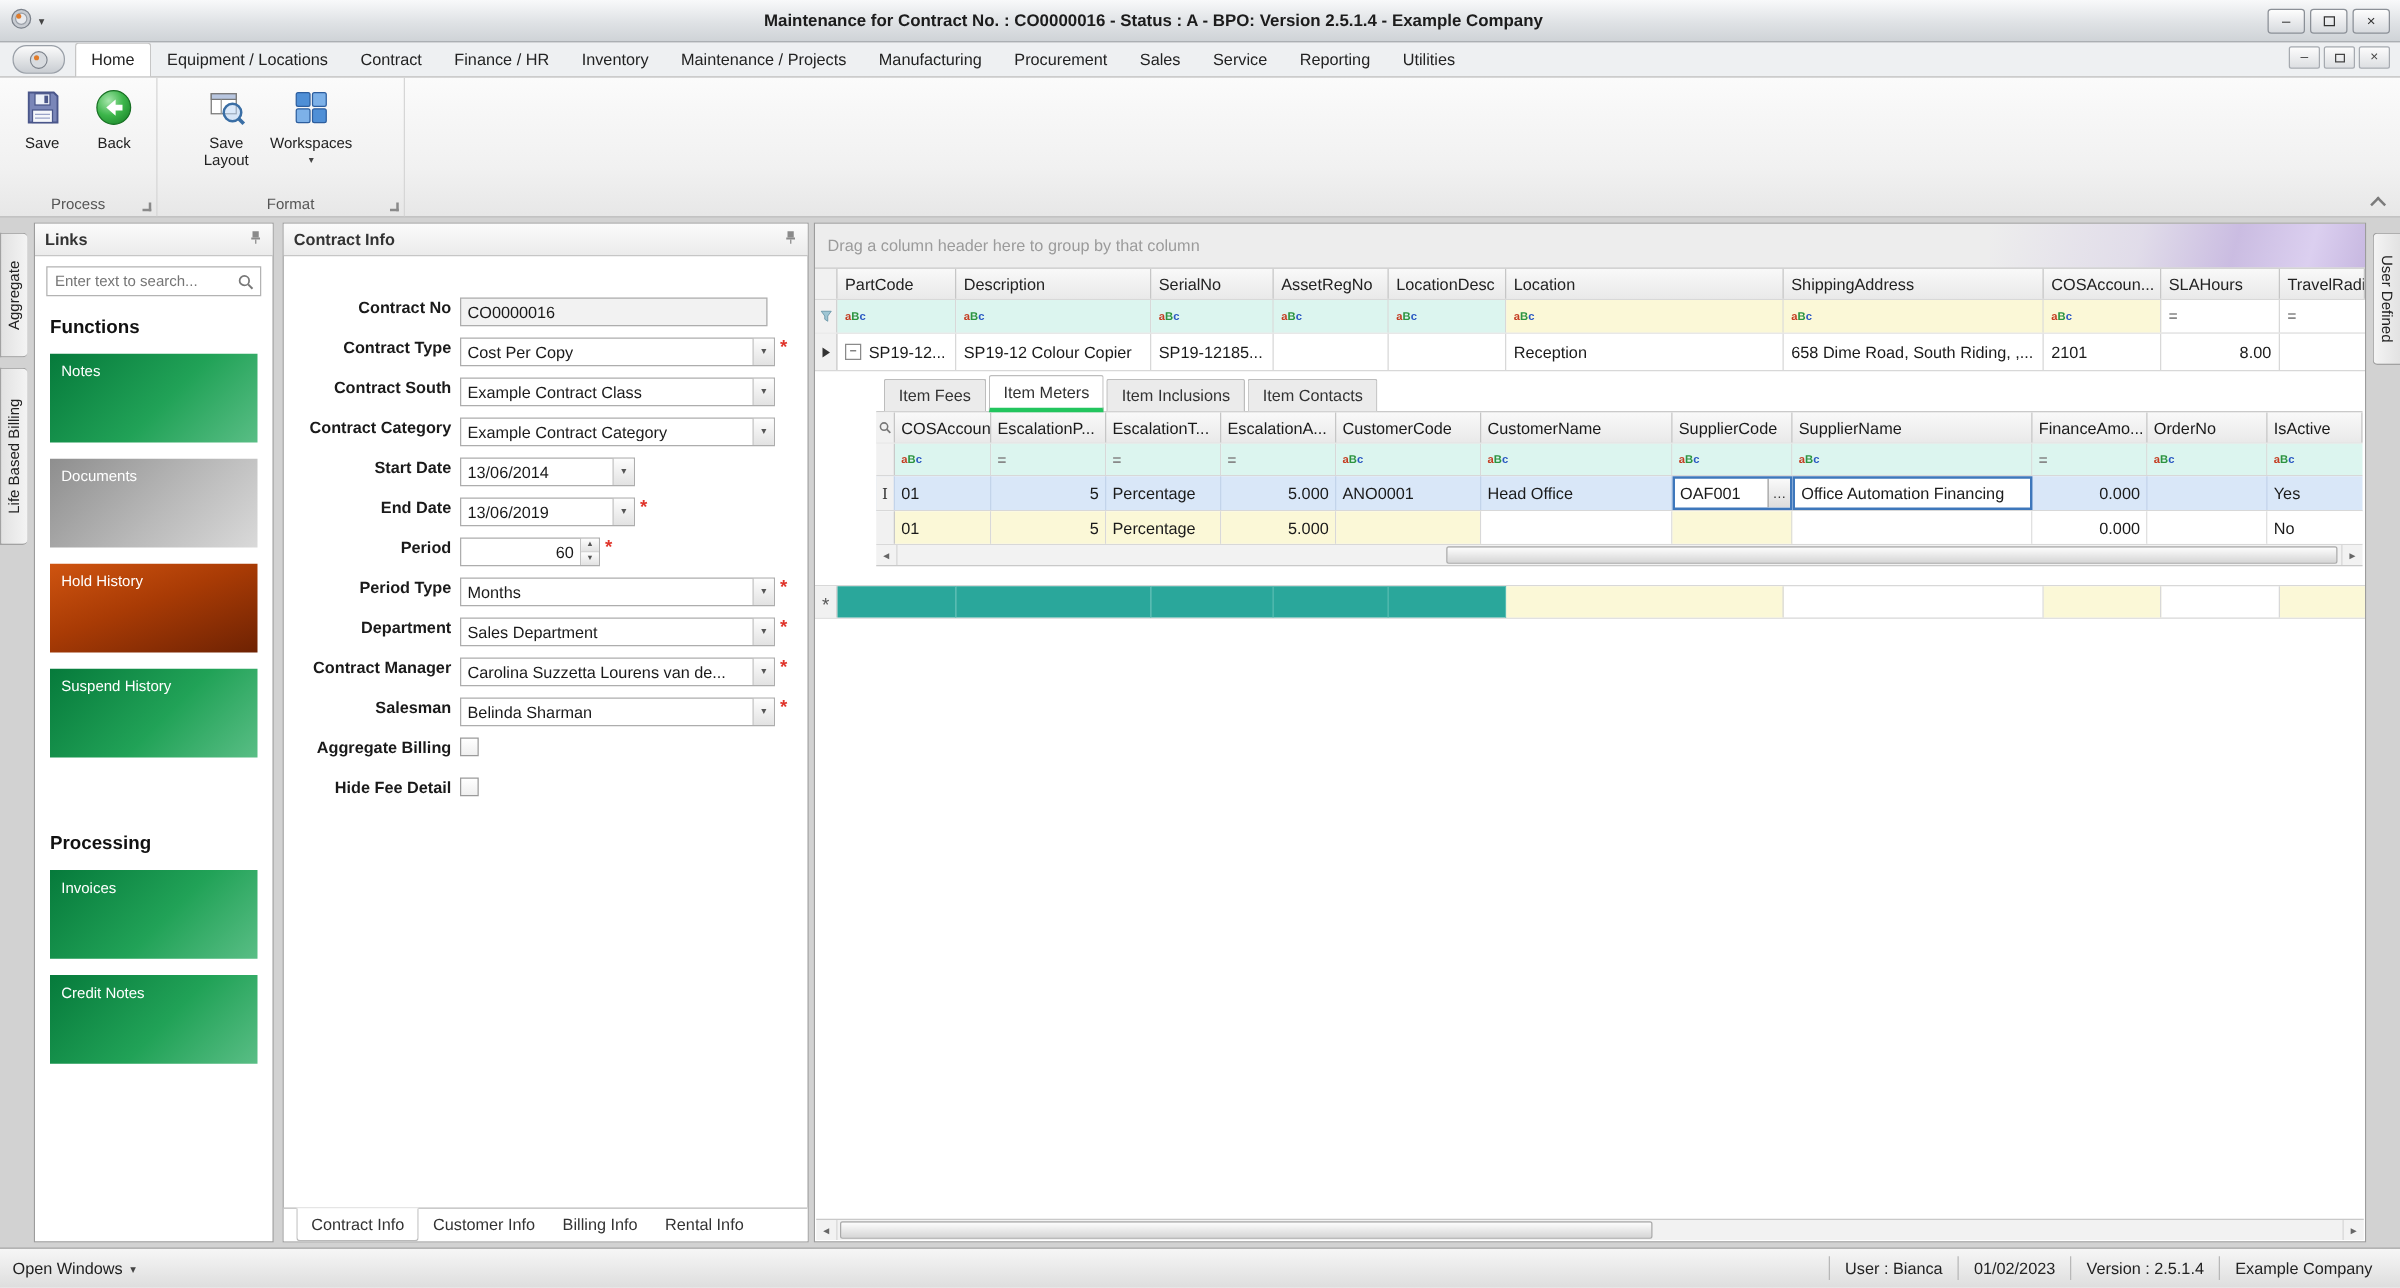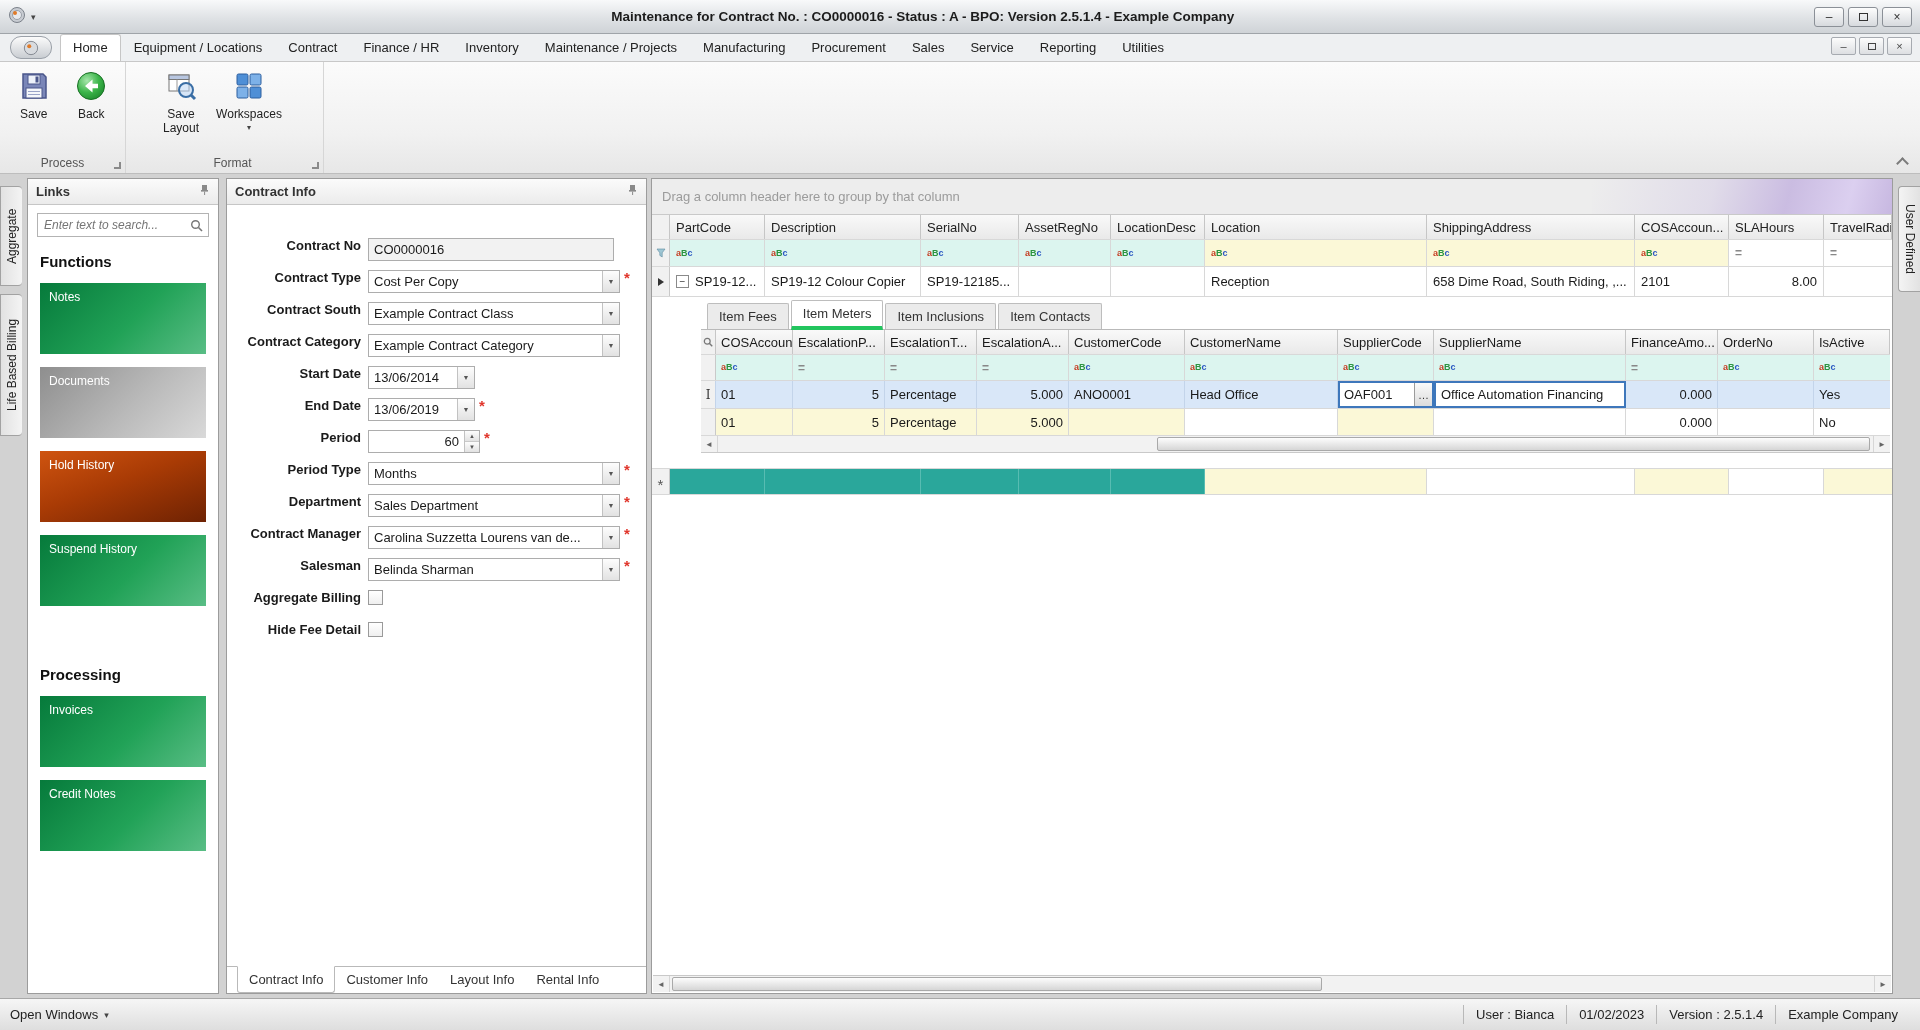--- a/index.html
+++ b/index.html
@@ -43,21 +43,21 @@
   .vtab-left{left:0;border-left:none;transform:rotate(180deg);border-radius:4px 0 0 4px}
   .vtab-right{right:0;border-right:none;border-radius:4px 0 0 4px}
 
   
   .panel{position:absolute;top:178px;bottom:36px;background:#fff;border:1px solid #9c9c9c}
   .panel-header{height:26px;background:linear-gradient(#fbfbfb,#ebebeb);border-bottom:1px solid #c6c6c6;display:flex;align-items:center;justify-content:space-between;padding:0 8px;color:#333;font-weight:600}
 
   
   .links-panel{left:27px;width:192px}
   .searchbox{margin:8px 9px 4px;height:24px;border:1px solid #b3b3b3;display:flex;align-items:center;background:#fff}
-  .searchbox input{flex:1;min-width:0;border:none;outline:none;font-family:"Liberation Sans",sans-serif;font-style:italic;font-size:12px;color:#888;padding:0 6px;background:transparent}
+  .searchbox input{flex:1;min-width:0;border:none;outline:none;font-family:"Liberation Sans",sans-serif;font-size:12px;color:#888;padding:0 6px;background:transparent}
   .searchbox svg{margin-right:5px;flex:none}
   .section-h{font-weight:700;font-size:15px;margin:16px 0 13px 12px;color:#111}
   .section-h.second{margin-top:60px}
   .link-btn{display:block;width:166px;height:71px;margin:0 0 13px 12px;color:#fff;font-size:12px;padding:7px 9px;cursor:pointer}
   .lb-green{background:linear-gradient(135deg,#067a3b 0%,#21a257 55%,#7fd0a4 130%)}
   .lb-gray{background:linear-gradient(135deg,#8e8e8e 0%,#b9b9b9 55%,#efefef 130%)}
   .lb-orange{background:linear-gradient(160deg,#cf5410 0%,#a93b05 45%,#6e2203 100%)}
 
   
   .contract-panel{left:226px;width:421px}
@@ -65,21 +65,21 @@
   .frow{display:flex;align-items:flex-start;margin-bottom:9px;height:23px}
   .flabel{width:141px;text-align:right;font-weight:700;font-size:13px;padding-right:7px;white-space:nowrap}
   .ctrl{height:23px;border:1px solid #adadad;background:#fff;display:flex;align-items:center;font-size:13px}
   .ctrl .val{flex:1;padding:0 5px;white-space:nowrap;overflow:hidden}
   .ctrl .dd{width:17px;align-self:stretch;border-left:1px solid #c2c2c2;background:linear-gradient(#fdfdfd,#e2e2e2);display:flex;align-items:center;justify-content:center;font-size:7px;color:#555}
   .ctrl.ro{background:#f2f2f2}
   .ctrl.numv .val{text-align:right}
   .spin{width:15px;align-self:stretch;border-left:1px solid #c2c2c2;display:flex;flex-direction:column}
   .spin span{flex:1;display:flex;align-items:center;justify-content:center;font-size:6px;color:#555;background:linear-gradient(#fdfdfd,#e2e2e2)}
   .spin span:first-child{border-bottom:1px solid #c9c9c9}
-  .w252{width:252px}.w246{width:246px}.w118{width:107px}.w112{width:112px}
+  .w252{width:252px}.w246{width:246px}.w118{width:140px}.w112{width:112px}
   .req{color:#e0352b;font-weight:700;margin-left:4px;font-size:15px;line-height:1}
   .cb{width:15px;height:15px;border:1px solid #9a9a9a;background:linear-gradient(#fff,#efefef)}
   .ctabs{position:absolute;left:0;right:0;bottom:0;height:27px;border-top:1px solid #b9b9b9;display:flex;padding-left:10px;background:#fff;align-items:flex-start}
   .ctab{padding:5px 11px;font-size:13px;color:#333}
   .ctab.active{border:1px solid #b9b9b9;border-top:1px solid #fff;margin-top:-1px;background:#fff;border-radius:0 0 3px 3px}
 
   
   .grid-panel{left:651px;right:27px;overflow:hidden}
   .group-bar{height:36px;background:#ededed;border-bottom:1px solid #c9c9c9;color:#9b9b9b;font-size:13px;display:flex;align-items:center;padding-left:10px;position:relative;overflow:hidden}
   .swoosh{position:absolute;right:0;top:0;width:300px;height:100%;background:linear-gradient(105deg,rgba(187,169,222,0) 0%,rgba(187,169,222,.25) 40%,rgba(168,140,214,.5) 65%,rgba(216,202,240,.85) 85%,rgba(168,140,214,.55) 100%)}
@@ -404,21 +404,21 @@
         <span class="cb"></span>
       </div>
       <div class="frow">
         <span class="flabel">Hide Fee Detail</span>
         <span class="cb"></span>
       </div>
     </div>
     <div class="ctabs">
       <div class="ctab active">Contract Info</div>
       <div class="ctab">Customer Info</div>
-      <div class="ctab">Layout Info</div>
+      <div class="ctab">Billing Info</div>
       <div class="ctab">Rental Info</div>
     </div>
   </div>
 
   <div class="panel grid-panel">
     <div class="group-bar">
       <span>Drag a column header here to group by that column</span>
       <div class="swoosh"></div>
     </div>
 

